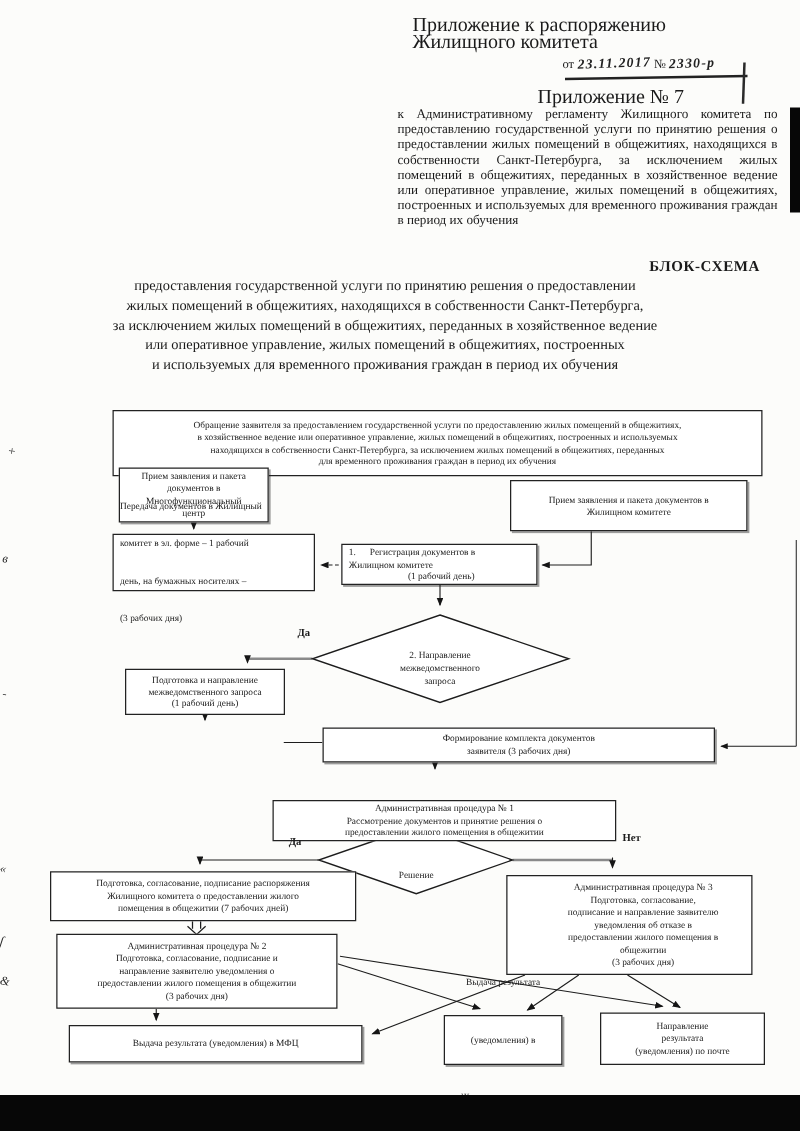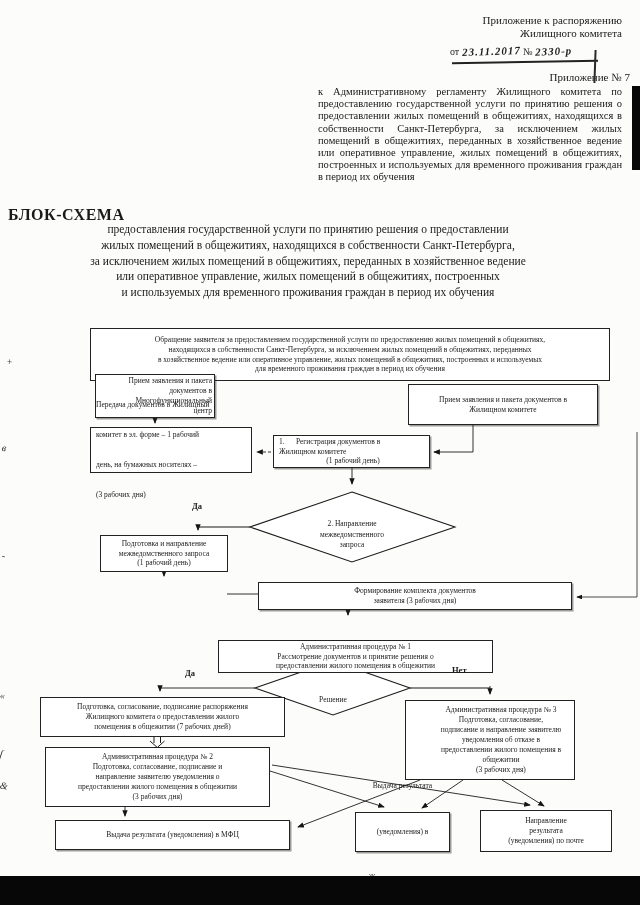--- a/index.html
+++ b/index.html
@@ -1,35 +1,35 @@
 <!DOCTYPE html>
 <html><head>
 <meta charset="utf-8">
 <style>
   html,body{margin:0;padding:0;}
   .page{position:relative;width:640px;height:905px;background:#fcfcfa;
         font-family:"Liberation Serif","DejaVu Serif",serif;color:#1a1a1a;overflow:hidden;}
   .abs{position:absolute;}
-  .hdr{font-size:11px;line-height:13px;text-align:right;}
+  .hdr{font-size:16px;line-height:13px;text-align:left;}
   .hline3{font-size:10px;}
   .handwrite{font-style:italic;font-weight:bold;font-size:11px;letter-spacing:1px;
              display:inline-block;transform:rotate(-2deg);color:#222;}
   .para{font-size:10.5px;line-height:12.2px;text-align:justify;}
-  .title-head{font-size:16px;font-weight:bold;text-align:left;letter-spacing:.5px;}
+  .title-head{font-size:12px;font-weight:bold;text-align:right;letter-spacing:.5px;}
   .title-line{font-size:11.5px;line-height:15.8px;text-align:center;}
   .fc-box{position:absolute;background:#fff;border:1px solid #222;box-sizing:border-box;
           display:flex;flex-direction:column;align-items:center;justify-content:center;
           text-align:center;font-size:7.5px;line-height:1.32;z-index:2;padding:1px 2px;}
   .fc-box.leftal{align-items:flex-start;text-align:left;padding-left:5px;}
   .fc-box.sh{box-shadow:1.5px 1.5px 0 rgba(40,40,40,.45);}
   .ln{white-space:nowrap;}
   .pre{white-space:pre;}
   .self-center{align-self:center;}
   .dlabel{position:absolute;z-index:3;text-align:center;font-size:7.5px;line-height:1.4;margin-top:12px;}
-  .branch{position:absolute;z-index:3;font-weight:bold;font-size:8.5px;}
+  .branch{position:absolute;z-index:3;font-weight:bold;font-size:8.5px;margin-left:46px;}
   svg.overlay{position:absolute;left:0;top:0;z-index:1;}
   .penmark{position:absolute;color:#2b2b2b;font-size:10px;font-style:italic;z-index:4;
            transform:rotate(8deg);}
   .artifact{position:absolute;background:#070707;z-index:6;}
   .underline-ink{position:absolute;height:1.5px;background:#222;z-index:4;transform:rotate(-1deg);}
   .inkstroke{position:absolute;width:1.5px;background:#2a2a2a;z-index:4;transform:rotate(2deg);}
 </style>
 </head>
 <body>
 
@@ -89,26 +89,26 @@
   <div class="abs" style="left:8px;top:222px;width:600px;">
     <div class="title-line">предоставления государственной услуги по принятию решения о предоставлении</div>
     <div class="title-line">жилых помещений в общежитиях, находящихся в собственности Санкт-Петербурга,</div>
     <div class="title-line">за исключением жилых помещений в общежитиях, переданных в хозяйственное ведение</div>
     <div class="title-line">или оперативное управление, жилых помещений в общежитиях, построенных</div>
     <div class="title-line">и используемых для временного проживания граждан в период их обучения</div>
   </div>
 
   <div class="fc-box" style="left:90px;top:328px;width:520px;height:53px;">
     <div class="ln">Обращение заявителя за предоставлением государственной услуги по предоставлению жилых помещений в общежитиях,</div>
+    <div class="ln">в хозяйственное ведение или оперативное управление, жилых помещений в общежитиях, построенных и используемых</div>
     <div class="ln">находящихся в собственности Санкт-Петербурга, за исключением жилых помещений в общежитиях, переданных</div>
-    <div class="ln">в хозяйственное ведение или оперативное управление, жилых помещений в общежитиях, построенных и используемых</div>
     <div class="ln">для временного проживания граждан в период их обучения</div>
   </div>
 
-  <div class="fc-box sh" style="left:95px;top:374px;width:120px;height:44px;align-items:flex-end;">
+  <div class="fc-box sh" style="left:95px;top:374px;width:120px;height:44px;">
     <div class="ln">Прием заявления и пакета</div>
     <div class="ln">документов в</div>
     <div class="ln">Многофункциональный</div>
     <div class="ln">центр</div>
   </div>
 
   <div class="fc-box sh" style="left:408px;top:384px;width:190px;height:41px;">
     <div class="ln">Прием заявления и пакета документов в</div>
     <div class="ln">Жилищном комитете</div>
   </div>
@@ -162,21 +162,21 @@
   </div>
 
   <div class="fc-box" style="left:45px;top:747px;width:225px;height:60px;">
     <div class="ln">Административная процедура № 2</div>
     <div class="ln">Подготовка, согласование, подписание и</div>
     <div class="ln">направление заявителю уведомления о</div>
     <div class="ln">предоставлении жилого помещения в общежитии</div>
     <div class="ln">(3 рабочих дня)</div>
   </div>
 
-  <div class="fc-box" style="left:405px;top:700px;width:170px;height:80px;padding-left:24px;">
+  <div class="fc-box" style="left:405px;top:700px;width:197px;height:80px;padding-left:24px;">
     <div class="ln">Административная процедура № 3</div>
     <div class="ln">Подготовка, согласование,</div>
     <div class="ln">подписание и направление заявителю</div>
     <div class="ln">уведомления об отказе в</div>
     <div class="ln">предоставлении жилого помещения в</div>
     <div class="ln">общежитии</div>
     <div class="ln">(3 рабочих дня)</div>
   </div>
 
   <div class="fc-box sh" style="left:55px;top:820px;width:235px;height:30px;">

